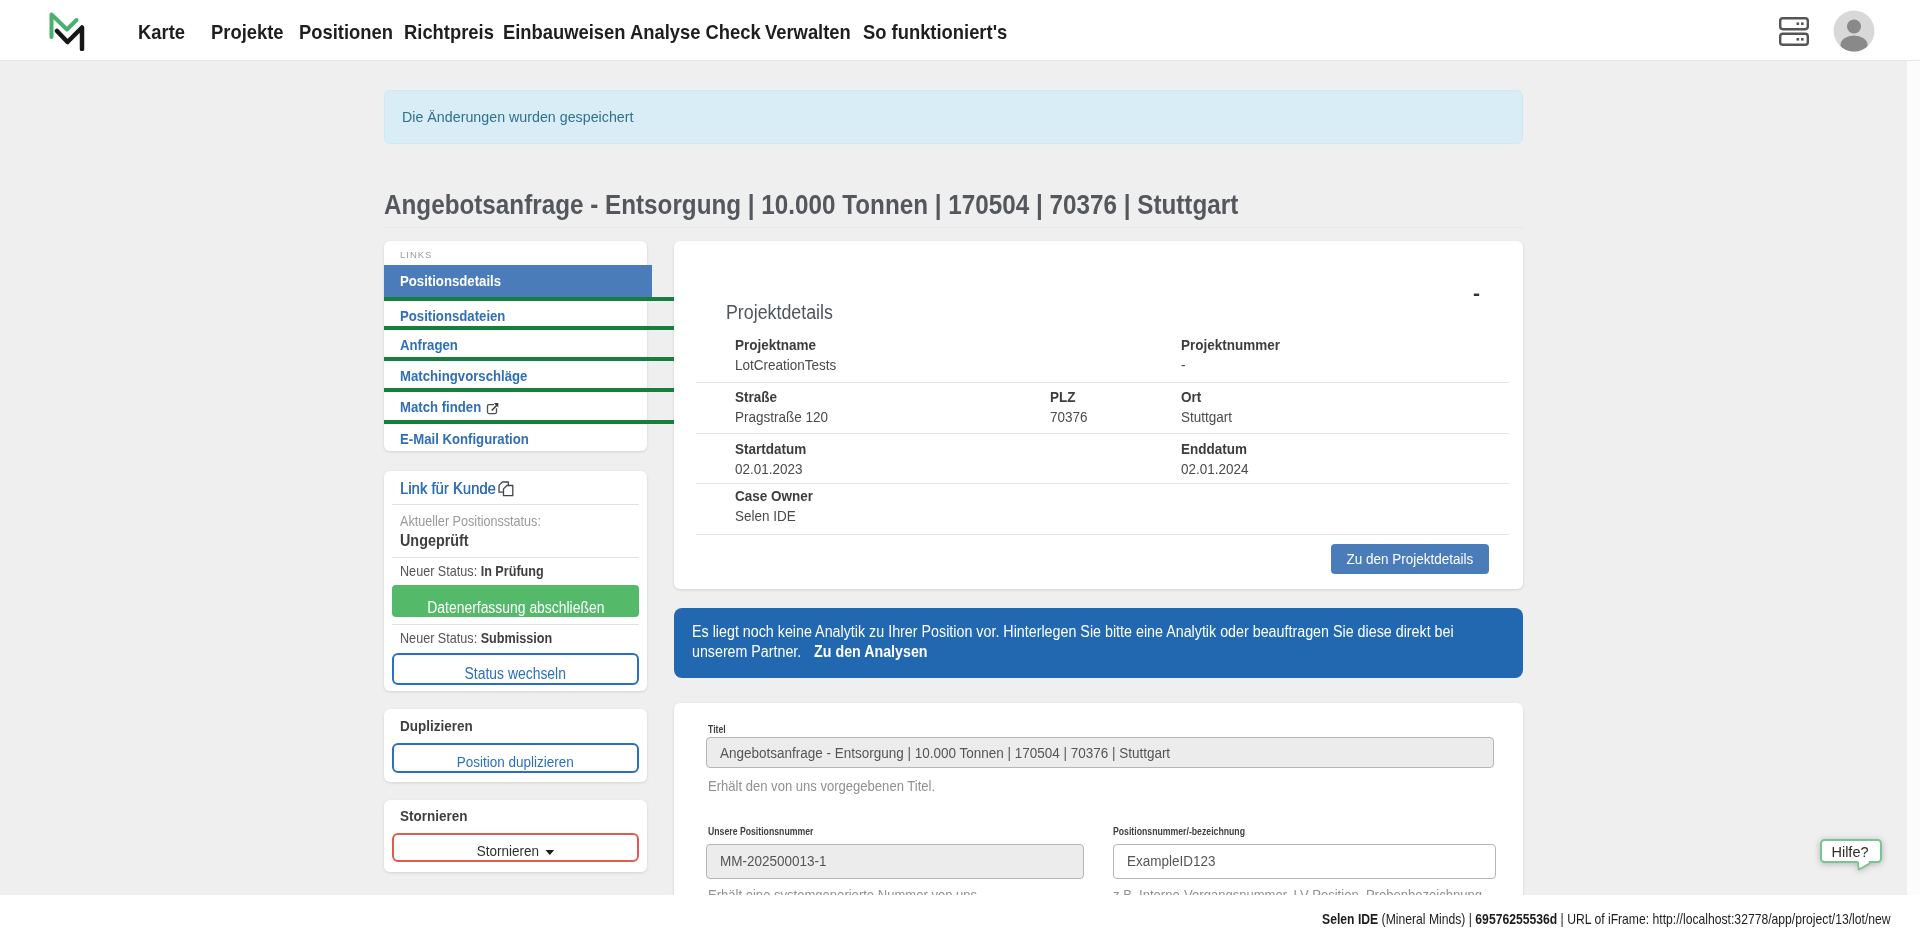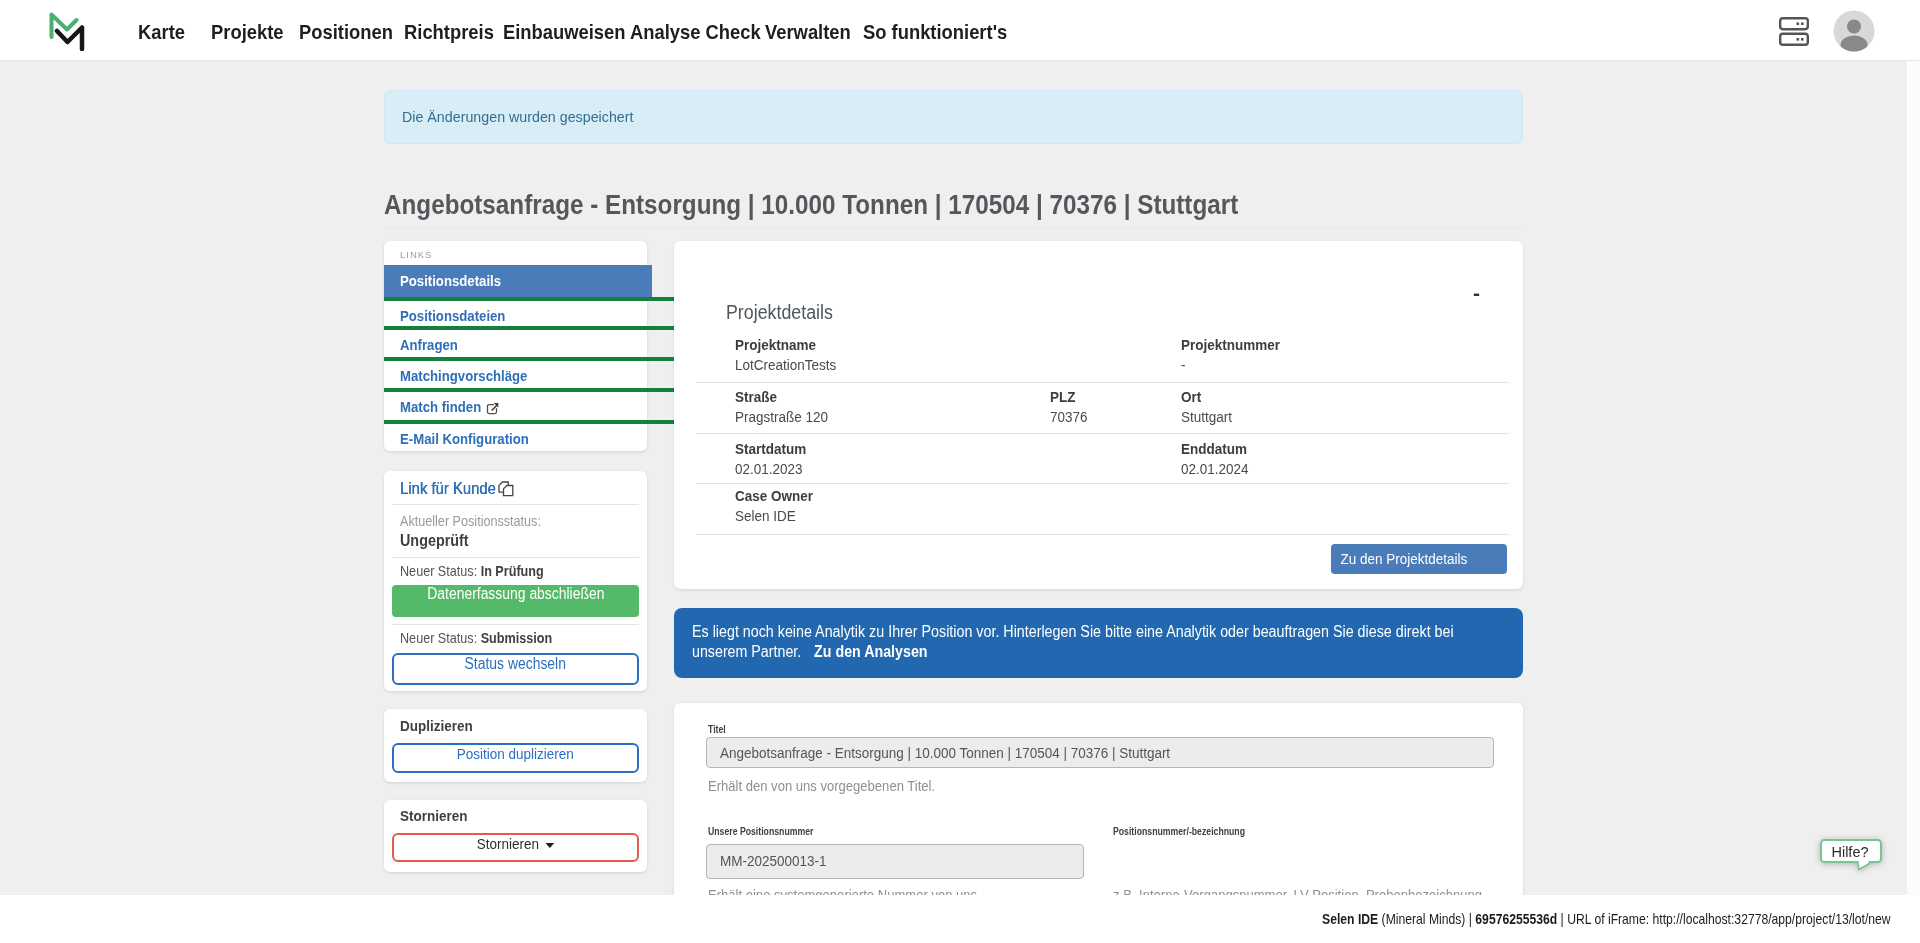--- a/index.html
+++ b/index.html
@@ -31,35 +31,35 @@
   
   #card-links { left:384px; top:241px; width:263px; height:210px; }
   #links-hdr { position:absolute; left:16px; top:8px; font-size:9.5px; letter-spacing:1px; color:#9c9c9c; }
   #link-active { position:absolute; left:0; top:24px; width:268px; height:32px; background:#4a7cb9; color:#fff; font-size:15.5px; font-weight:700; line-height:32px; padding-left:16px; }
   .link-row { position:absolute; left:0; width:312px; height:31px; border-top:4px solid #15803d; color:#2f6fb8; font-size:15.5px; font-weight:700; line-height:30px; padding-left:16px; }
 
   #card-status { left:384px; top:471px; width:263px; height:220px; }
   .divider { position:absolute; left:8px; width:247px; height:1px; background:#e2e2e2; }
   #card-dup { left:384px; top:709px; width:263px; height:73px; }
   #card-storno { left:384px; top:800px; width:263px; height:72px; }
-  .side-btn { position:absolute; left:8px; width:247px; display:flex; align-items:flex-start; justify-content:center; border-radius:6px; background:#fff; }
+  .side-btn { position:absolute; left:8px; width:247px; display:flex; align-items:flex-end; justify-content:center; border-radius:6px; background:#fff; }
   .btn-green { background:#54b969; color:#fff; border:none; border-radius:4px; font-size:16px; }
   .btn-blue-o { border:2px solid #2b6fc2; color:#2b6fc2; font-size:16px; }
   .btn-red-o { border:2px solid #e25a50; color:#2d2d2d; font-size:15.5px; }
   .card-h { position:absolute; left:16px; font-size:15.5px; font-weight:700; color:#3f3f3f; }
   .muted { color:#9a9a9a; }
 
   
   #card-proj { left:674px; top:241px; width:849px; height:348px; }
   #proj-title { position:absolute; left:52px; top:36px; font-size:20px; font-weight:400; color:#4e555b;margin-top:24px; }
   #proj-minus { position:absolute; left:799px; top:40px; font-size:21px; font-weight:700; color:#333; }
   .trow-line { position:absolute; left:22px; width:813px; height:1px; background:#e4e4e4; }
   .tlabel { position:absolute; font-size:15.5px; font-weight:700; color:#3d3d3d; white-space:nowrap; }
   .tval { position:absolute; font-size:15.5px; color:#4a4a4a; white-space:nowrap; }
-  #btn-projdet { position:absolute; left:657px; top:303px; width:176px; height:30px; background:#4a7cba; border-radius:4px; color:#fff; font-size:15.5px; display:flex; align-items:center; justify-content:flex-start; }
+  #btn-projdet { position:absolute; left:657px; top:303px; width:158px; height:30px; background:#4a7cba; border-radius:4px; color:#fff; font-size:15.5px; display:flex; align-items:center; justify-content:center; }
 
   #panel-blue { position:absolute; left:674px; top:608px; width:849px; height:70px; background:#2268b0; border-radius:8px; color:#fff; font-size:16px; padding:14px 18px 0 18px; line-height:20px; }
 
   #card-form { left:674px; top:703px; width:849px; height:250px; border-bottom-left-radius:0; border-bottom-right-radius:0; }
   .flabel { position:absolute; font-size:10px; font-weight:700; color:#404040;margin-top:8px; }
   .finput { position:absolute; height:31px; border:1px solid #b5b5b5; border-radius:4px; font-size:15.5px; color:#555; display:flex; align-items:center; padding-left:13px; background:#fff; white-space:nowrap; overflow:hidden; }
   .fdisabled { background:#ececec; }
   .fhint { position:absolute; font-size:15px; color:#909090; white-space:nowrap; }
 
   
@@ -205,20 +205,23 @@
     <div class="finput fdisabled" style="left:32px;top:34px;width:788px">
       <span class="sx">Angebotsanfrage - Entsorgung | 10.000 Tonnen | 170504 | 70376 | Stuttgart</span>
     </div>
     <div class="fhint" style="left:34px;top:74px"><span class="sx">Erhält den von uns vorgegebenen Titel.</span></div>
     <div class="flabel" style="left:34px;top:115px"><span class="sx">Unsere Positionsnummer</span></div>
     <div class="finput fdisabled" style="left:32px;top:140.5px;width:378px;height:35px">
       <span class="sx">MM-202500013-1</span>
     </div>
     <div class="fhint" style="left:34px;top:183px"><span class="sx">Erhält eine systemgenerierte Nummer von uns.</span></div>
     <div class="flabel" style="left:439px;top:115px"><span class="sx">Positionsnummer/-bezeichnung</span></div>
+    <div class="finput" style="left:439px;top:140.5px;width:383px;height:35px">
+      <span class="sx">ExampleID123</span>
+    </div>
     <div class="fhint" style="left:439px;top:183px"><span class="sx">z.B. Interne-Vorgangsnummer, LV-Position, Probenbezeichnung</span></div>
   </div>
 
   <svg class="abs" style="left:1819px;top:838px;z-index:22;filter:drop-shadow(0 1px 3px rgba(0,0,0,0.25))" width="64" height="34" viewBox="0 0 64 34">
     <rect x="2" y="2" width="60" height="22" rx="3.5" fill="#fff" stroke="#77c593" stroke-width="2"></rect>
     <path d="M38.5 22.9 L50.5 22.9 L50.5 25.4 L39.8 31.6 Z" fill="#fff"></path>
     <path d="M38.9 23.4 L39.8 31.6 L50.5 25.4 L50.5 22.9" fill="none" stroke="#77c593" stroke-width="1.7" stroke-linejoin="round"></path>
     <text x="31" y="18.5" text-anchor="middle" font-family="Liberation Sans, sans-serif" font-size="14.5" fill="#2d2d2d">Hilfe?</text>
   </svg>
 

